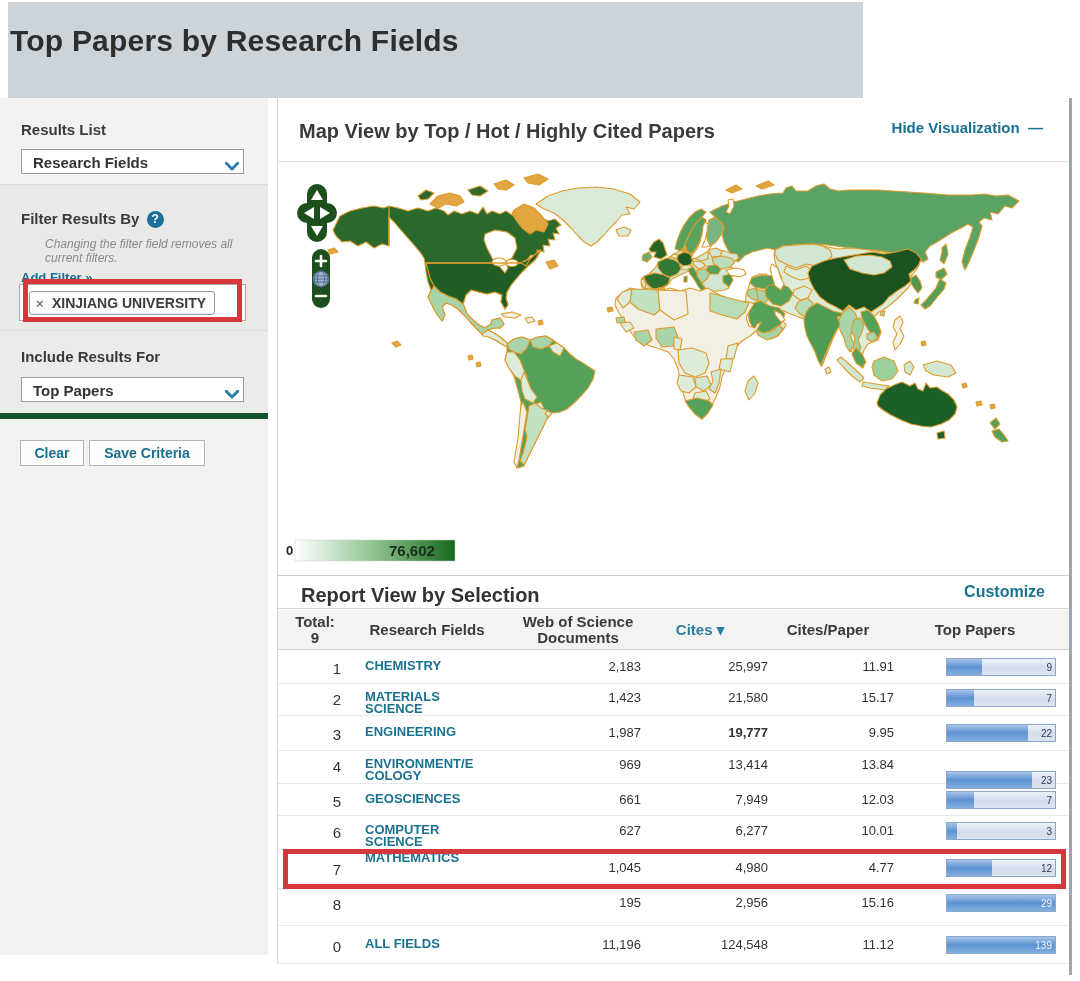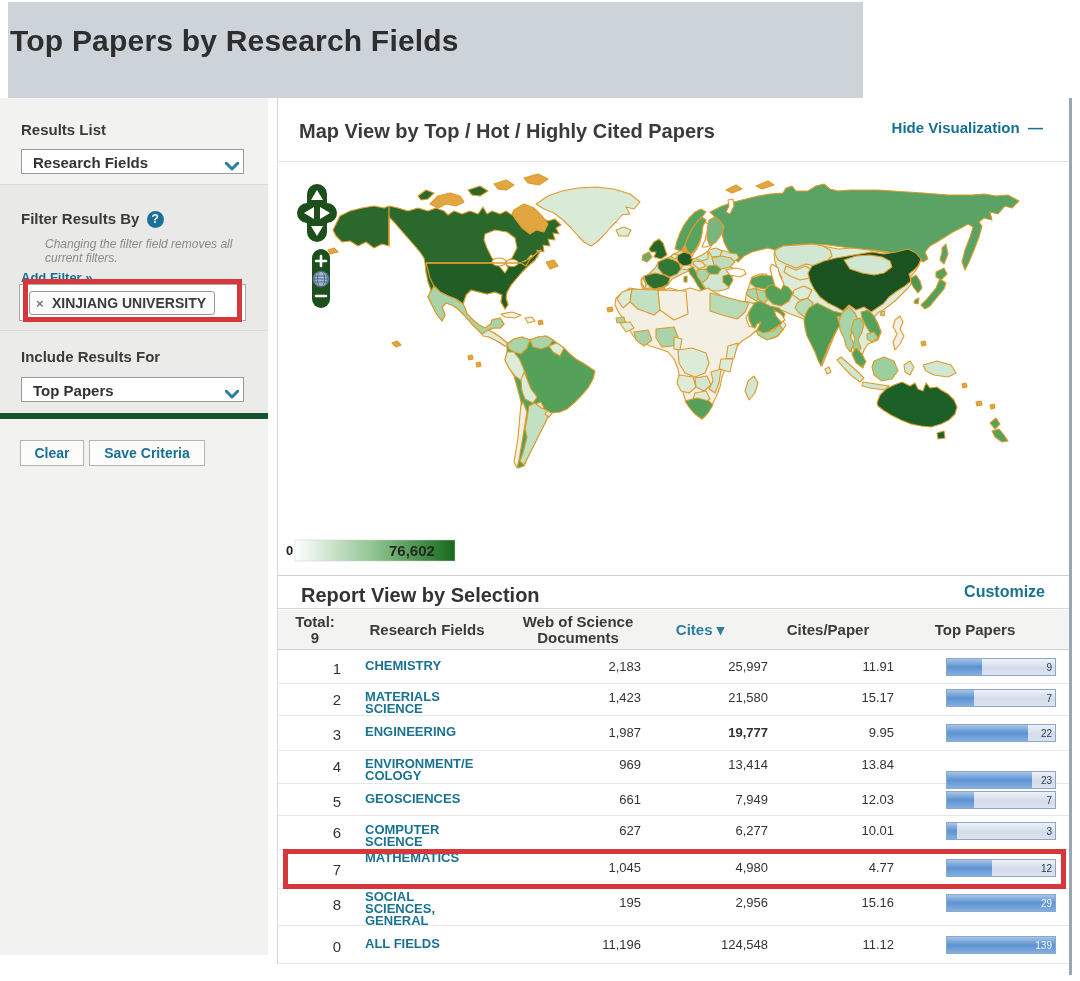--- a/index.html
+++ b/index.html
@@ -337,21 +337,20 @@
     <div class="rv1" style="left:283px; top:10px;">1,045</div>
     <div class="rv1" style="left:410px; top:10px;">4,980</div>
     <div class="rv1" style="left:536px; top:10px;">4.77</div>
     <div class="bar" style="top:9px;">
         <span class="fill" style="width:45px;"></span>
         <span class="num">12</span>
       </div>
   </div>
   <div class="row" style="top:791px; height:37px;">
     <div class="rnum" style="top:7px;">8</div>
-    <div class="rname" style="top:2px;">SOCIAL<br>SCIENCES,<br>GENERAL</div>
     <div class="rv1" style="left:283px; top:6px;">195</div>
     <div class="rv1" style="left:410px; top:6px;">2,956</div>
     <div class="rv1" style="left:536px; top:6px;">15.16</div>
     <div class="bar" style="top:5px;">
         <span class="fill" style="width:108px;"></span>
         <span class="num numw">29</span>
       </div>
   </div>
   <div class="row" style="top:828px; height:38px;">
     <div class="rnum" style="top:12px;">0</div>

